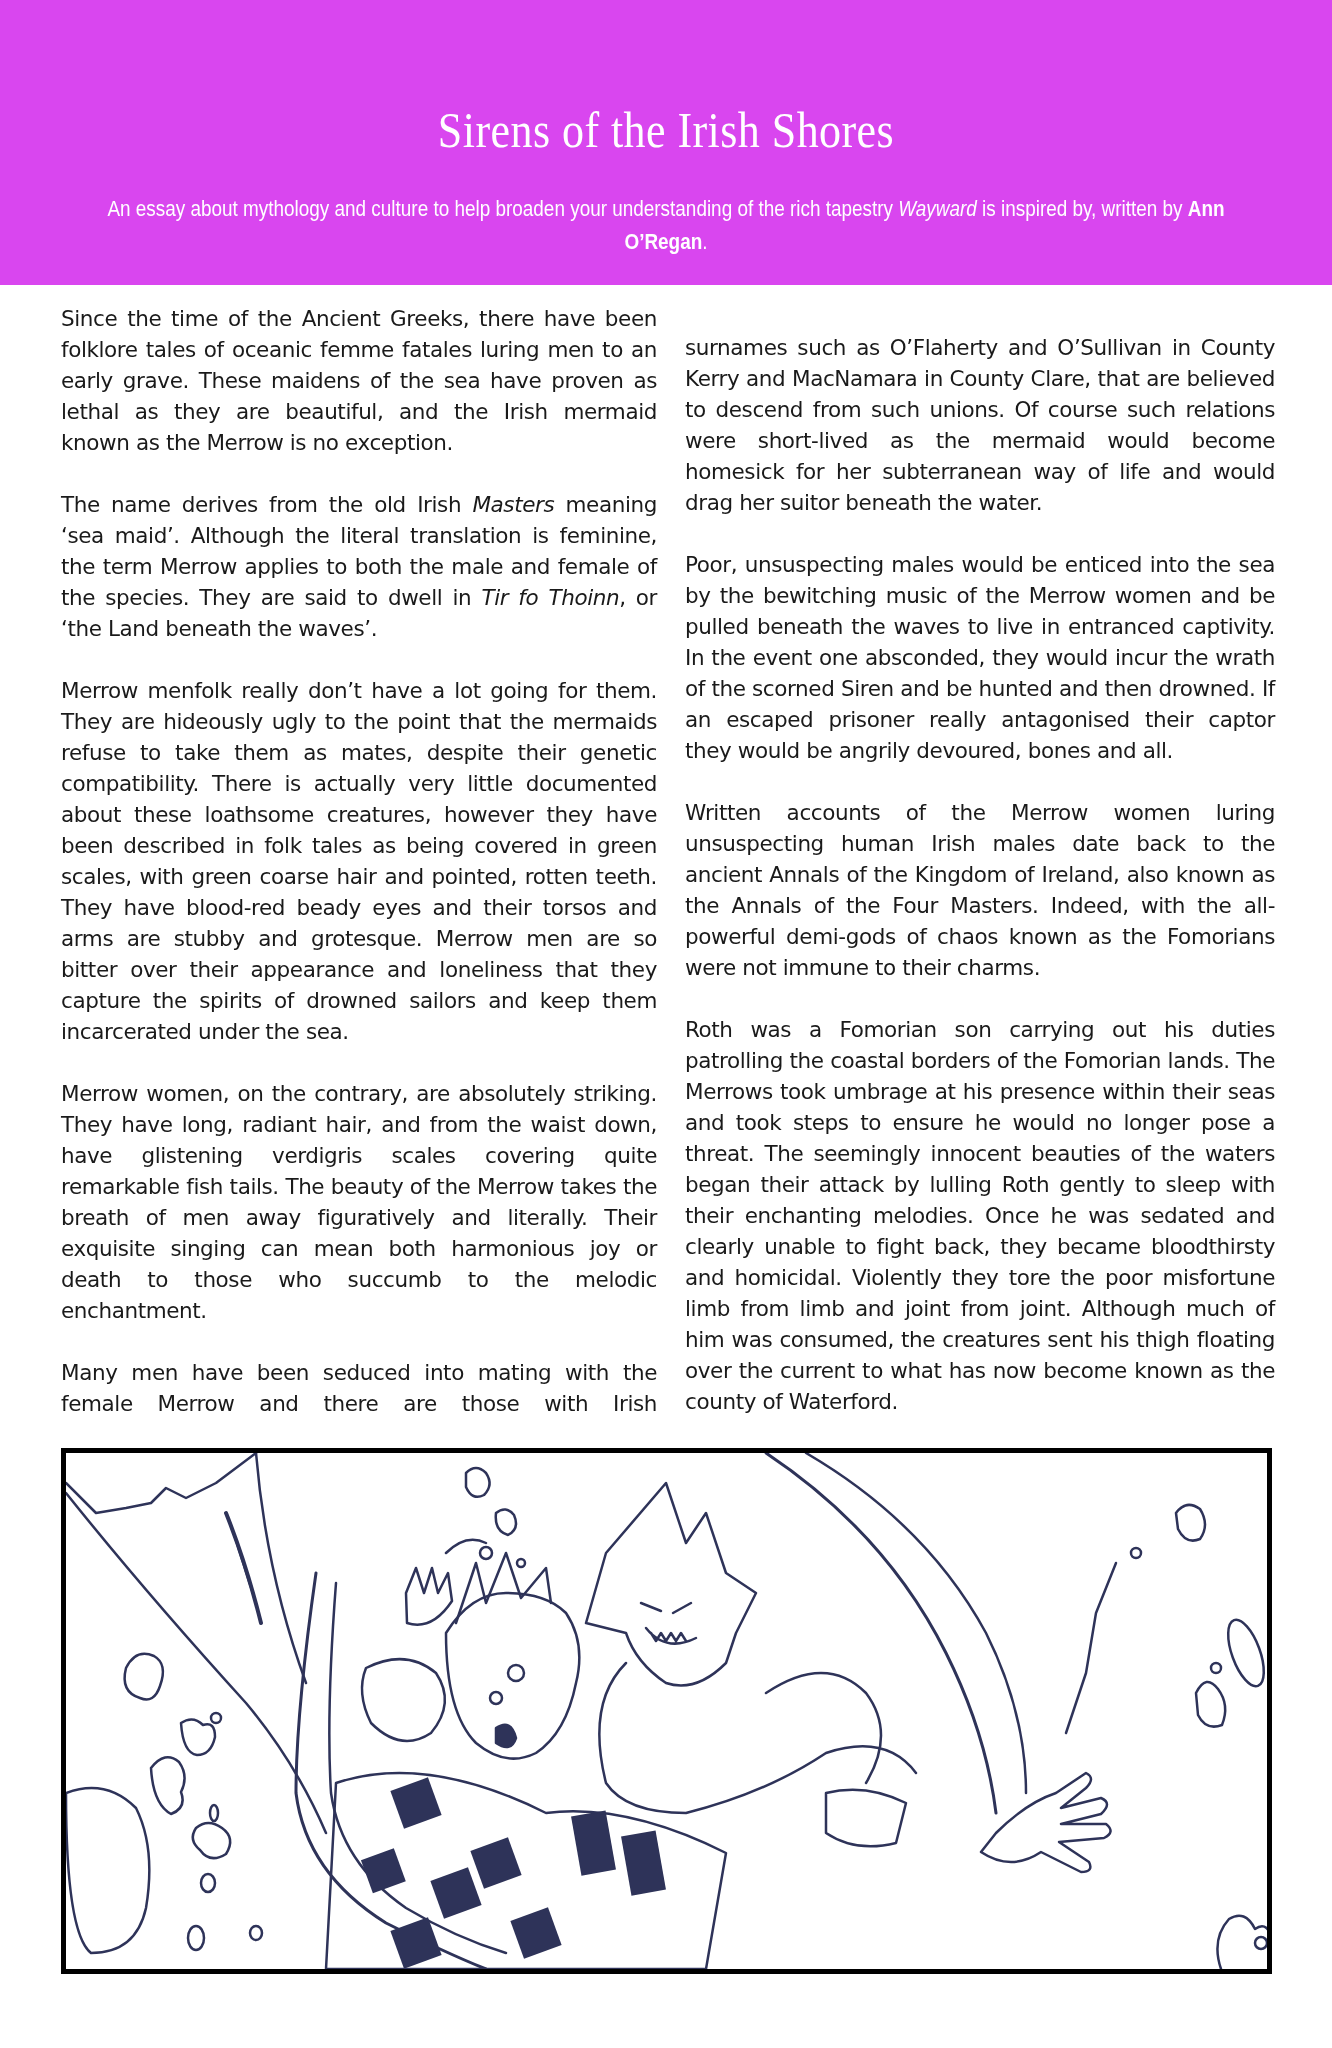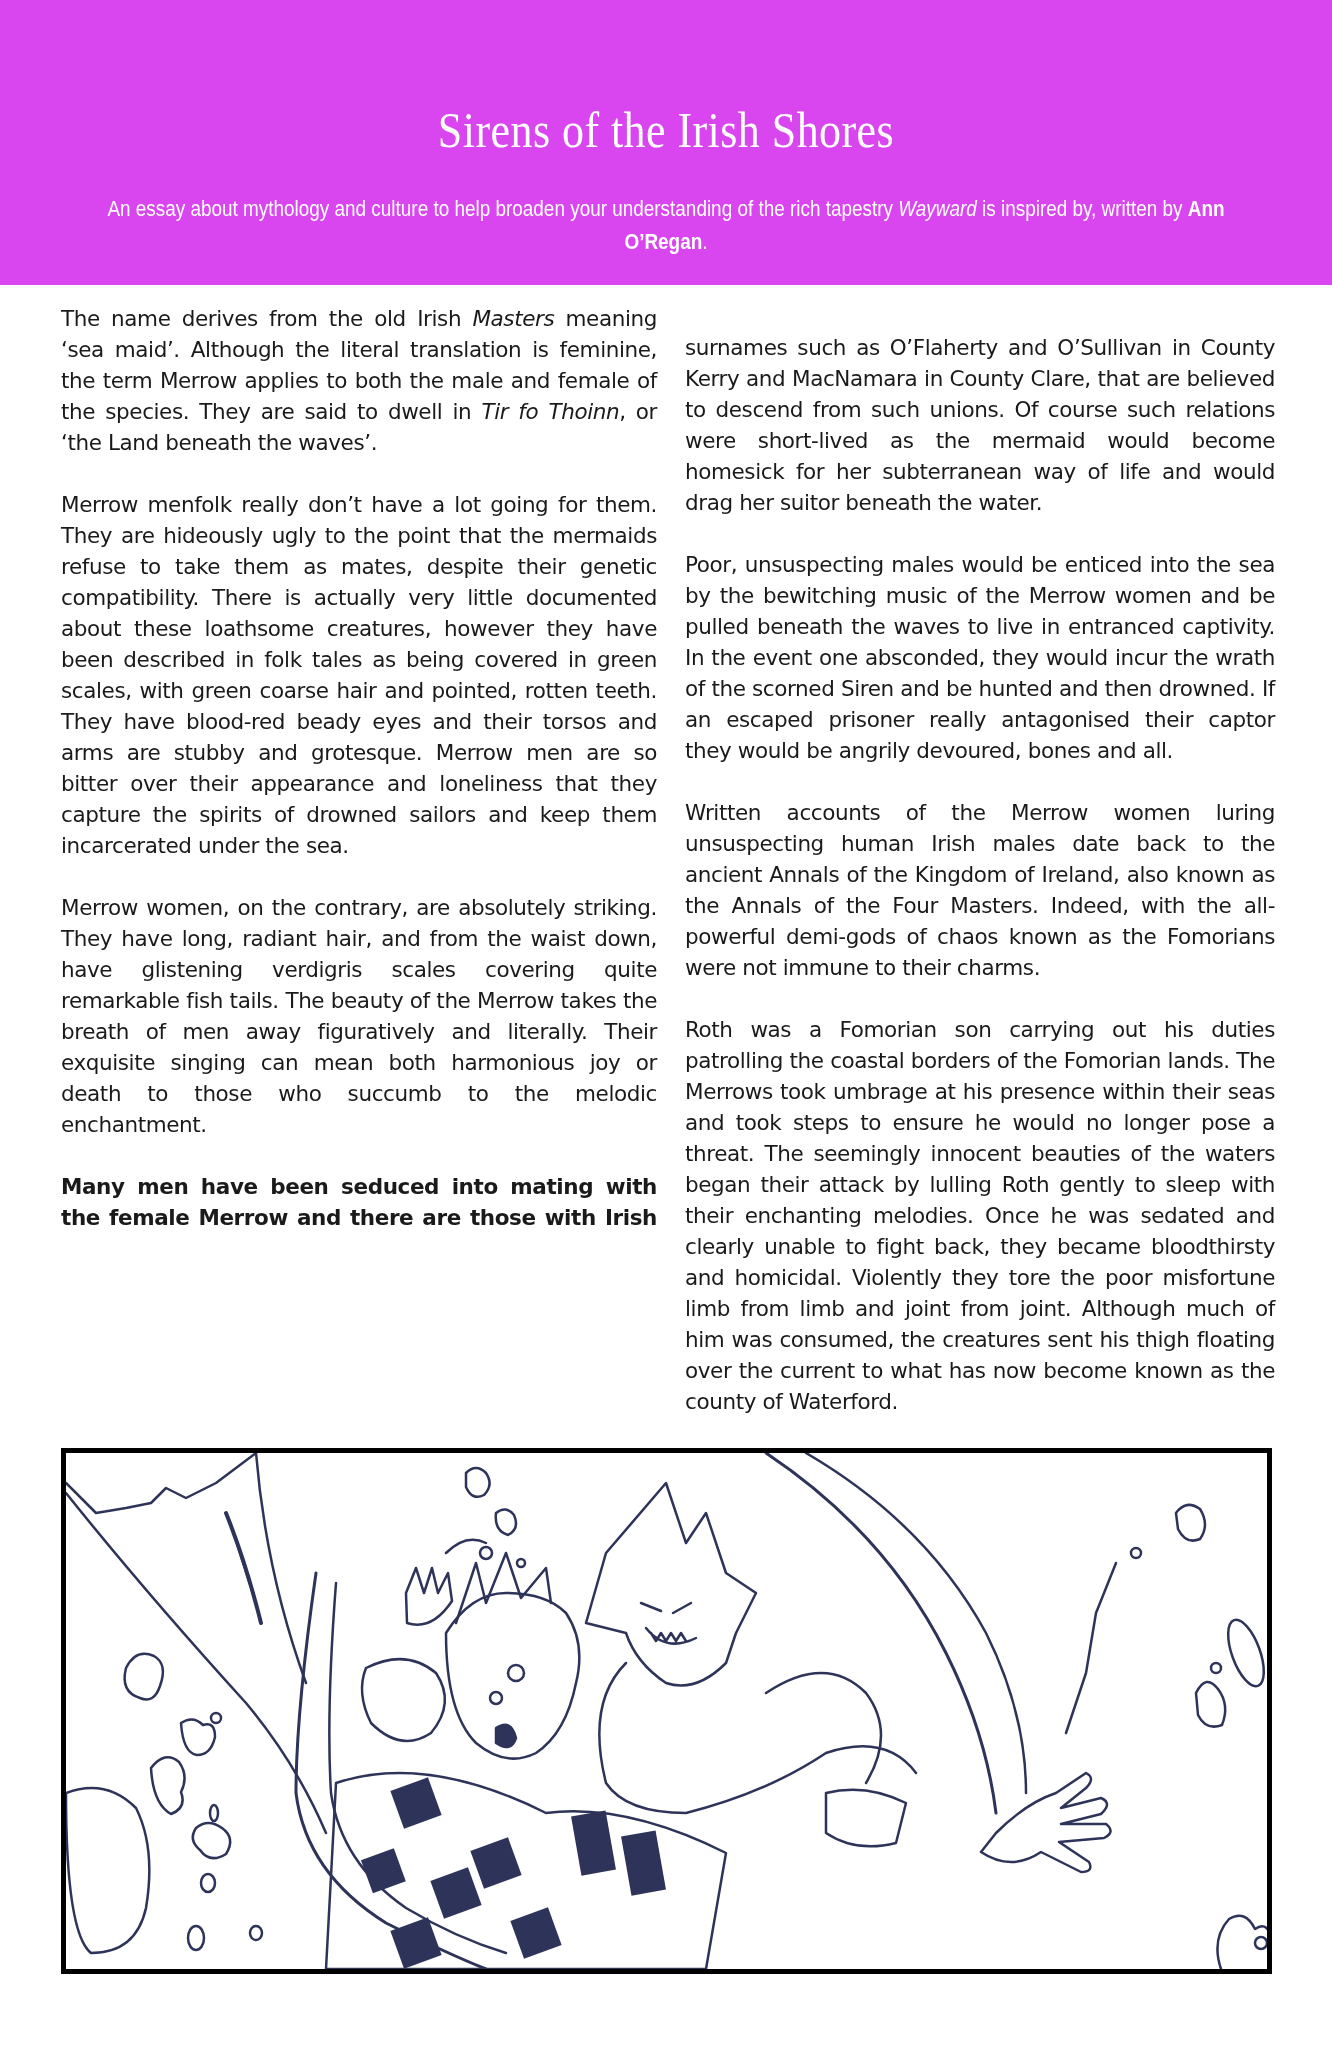--- a/index.html
+++ b/index.html
@@ -22,40 +22,41 @@
     }
     .subtitle em { font-style: italic; }
     .subtitle strong { font-weight: bold; }
 
     .column {
       position: absolute; top: 303px; width: 596px;
       font-family: "DejaVu Sans", sans-serif; font-size: 21.5px; line-height: 31px;
       color: #1a1a1a; text-align: justify; letter-spacing: -0.4px;
     }
     .column p { margin: 0 0 31px 0; }
-    .column p.cont { text-align-last: justify; margin-bottom: 4px; font-weight: bold; }
+    .column p.cont { text-align-last: justify; margin-bottom: 4px; }
     .col-left { left: 61px; }
     .col-right { left: 685px; width: 590px; margin-top: 29px; }
     .column em { font-style: italic; }
 
     .panel {
       position: absolute; left: 61px; top: 1448px; width: 1201px; height: 516px;
       border: 5px solid #000000; background: #ffffff; overflow: hidden;
     }
     .panel svg { width: 100%; height: 100%; display: block; }
   </style>
 </head>
 <body>
 
 <div class="header">
   <h1 class="title">Sirens of the Irish Shores</h1>
   <p class="subtitle"><span>An essay about mythology and culture to help broaden your understanding of the rich tapestry </span><em>Wayward</em><span> is inspired by, written by </span><strong>Ann O’Regan</strong><span>.</span></p>
 </div>
 
 <div class="column col-left">
+  <p>Since the time of the Ancient Greeks, there have been folklore tales of oceanic femme fatales luring men to an early grave. These maidens of the sea have proven as lethal as they are beautiful, and the Irish mermaid known as the Merrow is no exception.</p>
   <p><span>The name derives from the old Irish </span><em>Masters</em><span> meaning ‘sea maid’. Although the literal translation is feminine, the term Merrow applies to both the male and female of the species. They are said to dwell in </span><em>Tir fo Thoinn</em><span>, or ‘the Land beneath the waves’.</span></p>
   <p>Merrow menfolk really don’t have a lot going for them. They are hideously ugly to the point that the mermaids refuse to take them as mates, despite their genetic compatibility. There is actually very little documented about these loathsome creatures, however they have been described in folk tales as being covered in green scales, with green coarse hair and pointed, rotten teeth. They have blood-red beady eyes and their torsos and arms are stubby and grotesque. Merrow men are so bitter over their appearance and loneliness that they capture the spirits of drowned sailors and keep them incarcerated under the sea.</p>
   <p>Merrow women, on the contrary, are absolutely striking. They have long, radiant hair, and from the waist down, have glistening verdigris scales covering quite remarkable fish tails. The beauty of the Merrow takes the breath of men away figuratively and literally. Their exquisite singing can mean both harmonious joy or death to those who succumb to the melodic enchantment.</p>
   <p class="cont">Many men have been seduced into mating with the female Merrow and there are those with Irish</p>
 </div>
 
 <div class="column col-right">
   <p>surnames such as O’Flaherty and O’Sullivan in County Kerry and MacNamara in County Clare, that are believed to descend from such unions. Of course such relations were short-lived as the mermaid would become homesick for her subterranean way of life and would drag her suitor beneath the water.</p>
   <p>Poor, unsuspecting males would be enticed into the sea by the bewitching music of the Merrow women and be pulled beneath the waves to live in entranced captivity. In the event one absconded, they would incur the wrath of the scorned Siren and be hunted and then drowned. If an escaped prisoner really antagonised their captor they would be angrily devoured, bones and all.</p>
   <p>Written accounts of the Merrow women luring unsuspecting human Irish males date back to the ancient Annals of the Kingdom of Ireland, also known as the Annals of the Four Masters. Indeed, with the all-powerful demi-gods of chaos known as the Fomorians were not immune to their charms.</p>

